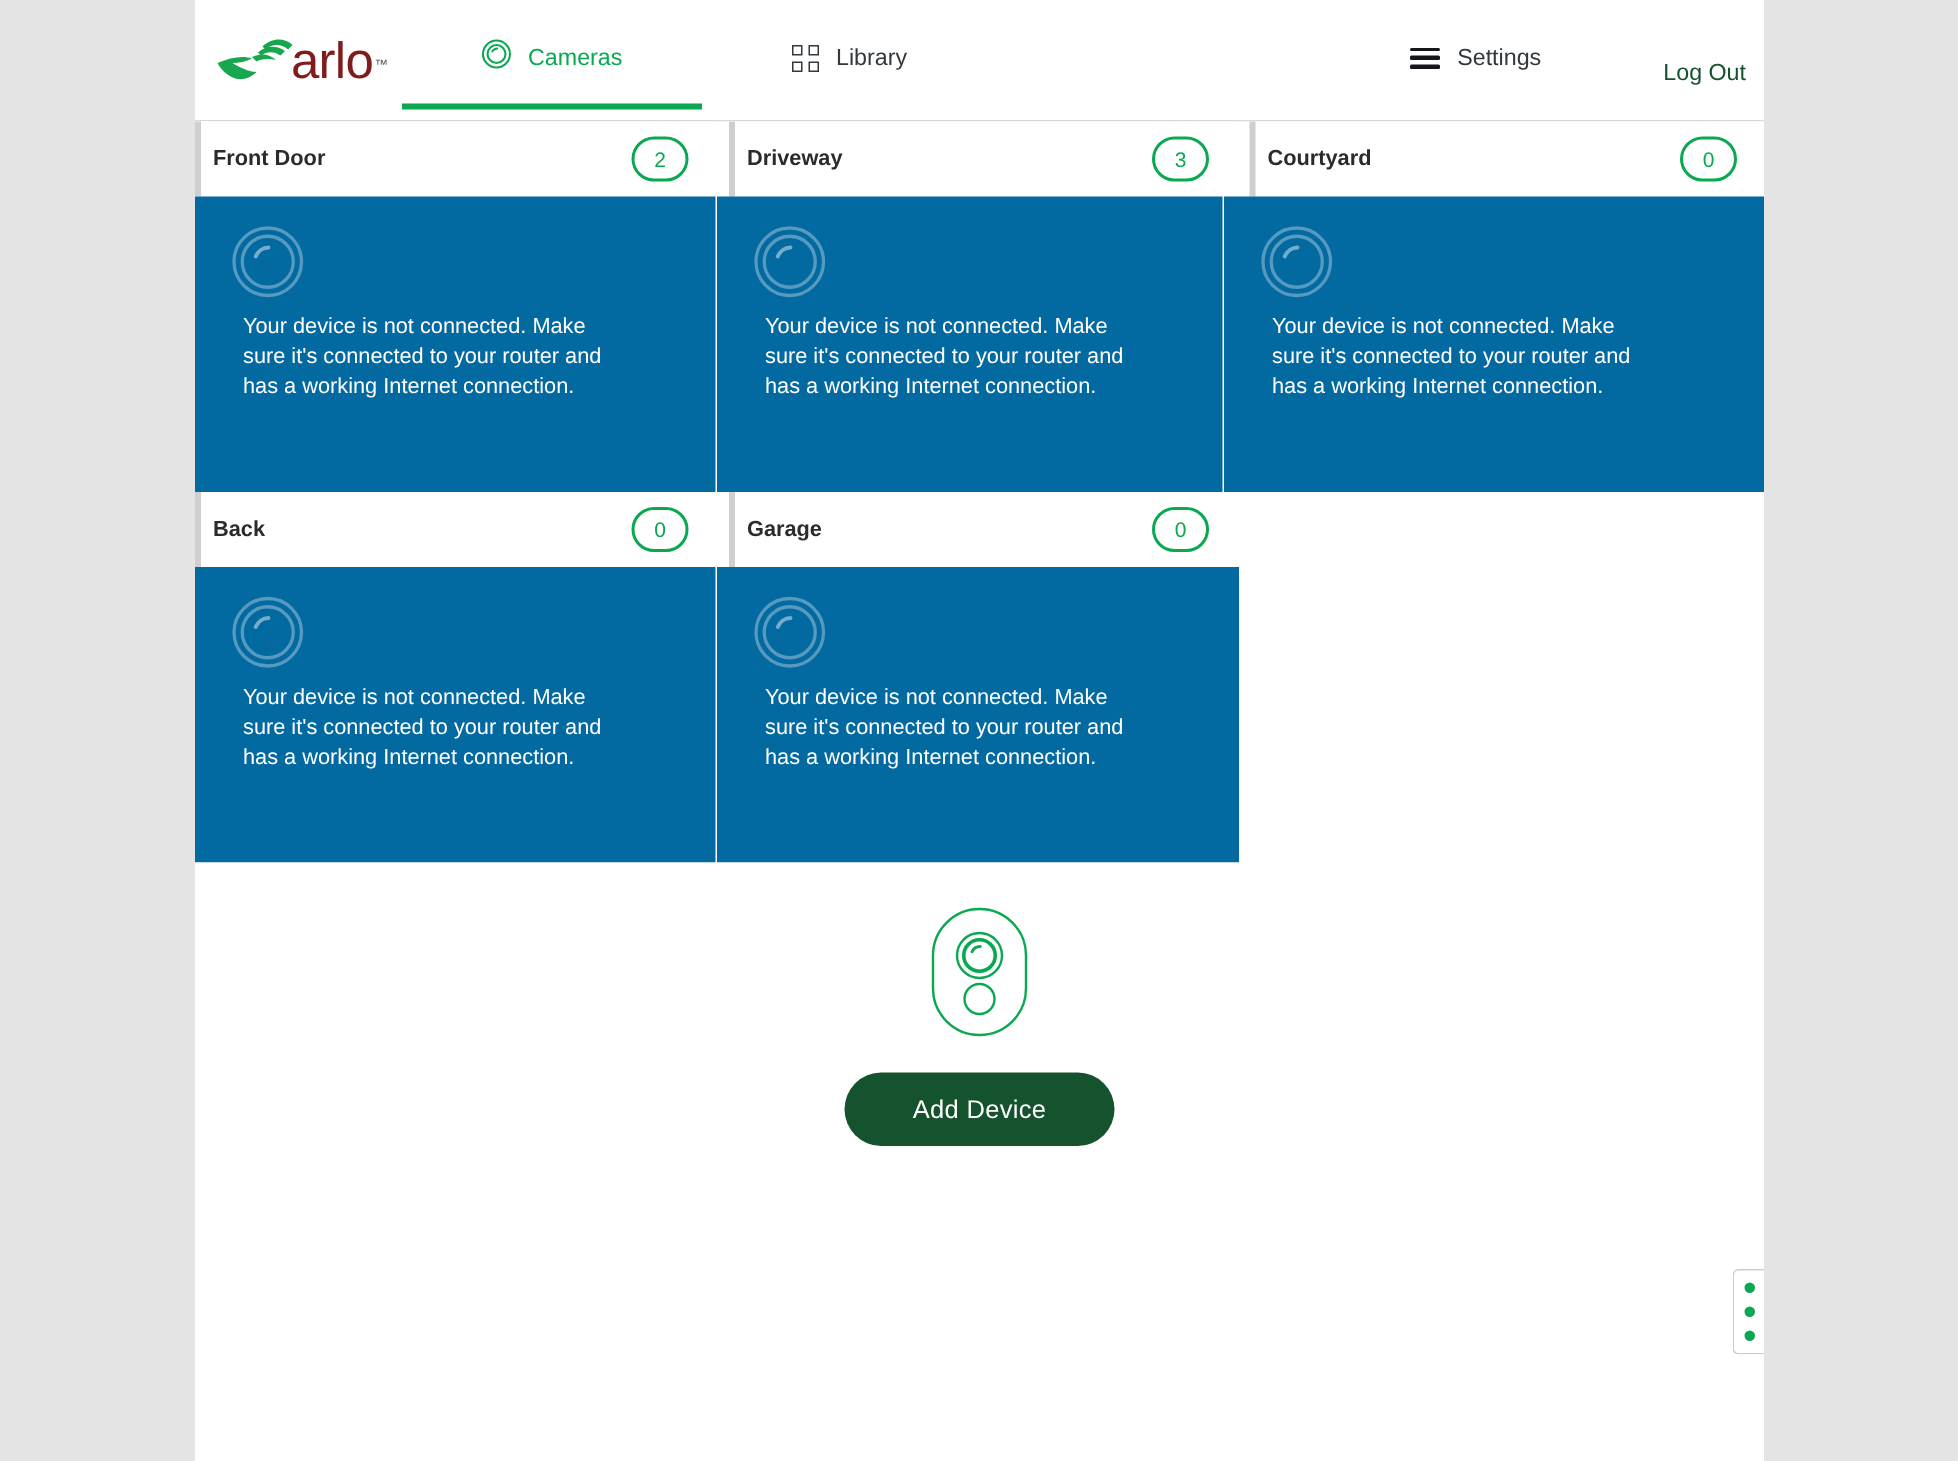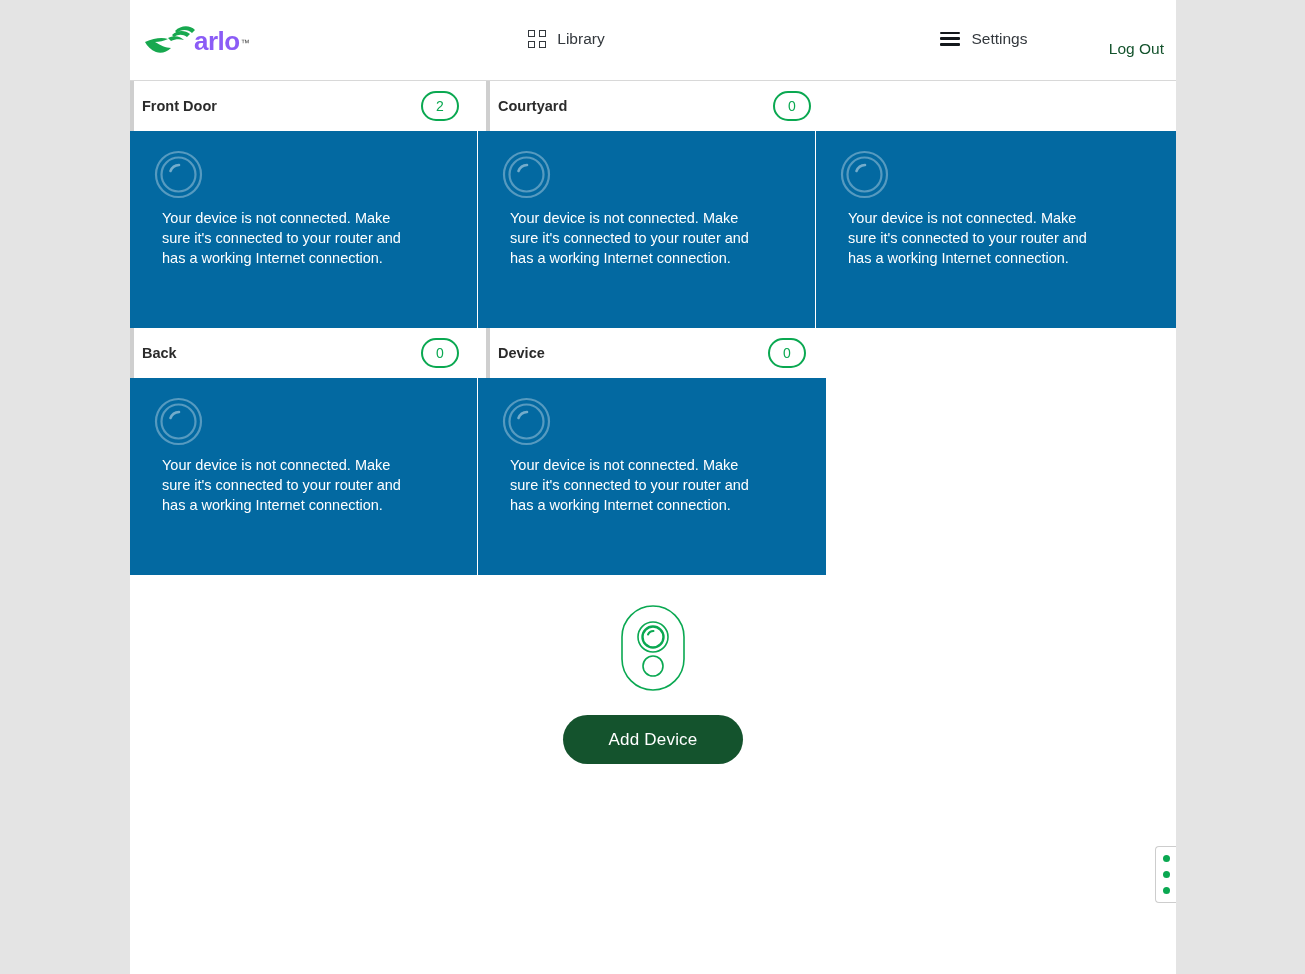--- a/index.html
+++ b/index.html
@@ -25,23 +25,23 @@
     background: #ffffff;
     border-bottom: 1px solid #d8d8d8;
   }
   #logo {
     position: absolute; left: 14px; top: 19px;
     width: 122px; height: 44px;
     display: flex; align-items: center;
   }
   #logo .mark { width: 52px; height: 32px; }
   #logo .word {
-    font-size: 26px; letter-spacing: -0.5px;
-    color: #8b5cf6; line-height: 1;
-    margin-left: -2px; font-weight: 700;
+    font-size: 34px; letter-spacing: -0.5px;
+    color: #7f1d1d; line-height: 1;
+    margin-left: -2px; font-weight: 400;
   }
   #logo .tm { font-size: 9px; color: #4b4b4b; vertical-align: top;
               position: relative; top: 2px; margin-left: 1px;}
 
   #nav { position: absolute; left: 138px; top: 0; right: 0; height: 81px; }
   .nav-item {
     position: absolute; top: 0; height: 77px;
     display: flex; align-items: center; justify-content: center;
     gap: 11px; cursor: pointer;
   }
@@ -147,20 +147,30 @@
           <path d="M28 10 C33 5 41 5 46 9 L43 12 C39 9 34 9 30 12 Z" fill="#17a84f"></path>
           <path d="M31 6 C37 0 46 0 51 5 L48 8 C44 4 37 4 33 8 Z" fill="#17a84f"></path>
         </svg>
       </span>
       <span class="word">arlo</span>
       <span class="tm">™</span>
     </div>
 
     <div id="nav">
 
+      <div id="nav-cameras" class="nav-item active">
+        <span>
+          <svg width="20" height="20" viewBox="0 0 20 20">
+            <circle cx="10" cy="10" r="9" fill="none" stroke="#0aa851" stroke-width="1.4"></circle>
+            <circle cx="10" cy="10" r="6" fill="none" stroke="#0aa851" stroke-width="1.4"></circle>
+            <path d="M7.2 8.2 A4 4 0 0 1 10.4 6.3" fill="none" stroke="#0aa851" stroke-width="1.4" stroke-linecap="round"></path>
+          </svg>
+        </span>
+        <span class="nav-label">Cameras</span>
+      </div>
 
       <div id="nav-library" class="nav-item">
         <span class="icon-grid">
           <i></i>
             <i></i>
             <i></i>
             <i></i>
         </span>
         <span class="nav-label">Library</span>
       </div>
@@ -180,20 +190,24 @@
   </div>
 
   <div id="grid">
 
     <div class="cam-row">
       <div class="headers">
         <div class="cam-head" style="width:347px">
           <span class="cam-title">Front Door</span>
           <span class="badge">2</span>
         </div>
+        <div class="cam-head" style="width:338px">
+          <span class="cam-title">Driveway</span>
+          <span class="badge">3</span>
+        </div>
         <div class="cam-head" style="width:343px">
           <span class="cam-title">Courtyard</span>
           <span class="badge">0</span>
         </div>
       </div>
       <div class="panels">
         <div class="cam-panel" style="width:347px">
           <span class="lens">
             <svg width="49" height="49" viewBox="0 0 49 49">
               <circle cx="24.5" cy="24.5" r="22.5" fill="none" stroke="rgba(255,255,255,.33)" stroke-width="2.2"></circle>
@@ -228,21 +242,21 @@
       </div>
     </div>
 
     <div class="cam-row">
       <div class="headers">
         <div class="cam-head" style="width:347px">
           <span class="cam-title">Back</span>
           <span class="badge">0</span>
         </div>
         <div class="cam-head" style="width:338px">
-          <span class="cam-title">Device</span>
+          <span class="cam-title">Garage</span>
           <span class="badge">0</span>
         </div>
       </div>
       <div class="panels">
         <div class="cam-panel" style="width:347px">
           <span class="lens">
             <svg width="49" height="49" viewBox="0 0 49 49">
               <circle cx="24.5" cy="24.5" r="22.5" fill="none" stroke="rgba(255,255,255,.33)" stroke-width="2.2"></circle>
               <circle cx="24.5" cy="24.5" r="17" fill="none" stroke="rgba(255,255,255,.33)" stroke-width="2.2"></circle>
               <path d="M16.5 21 A9.5 9.5 0 0 1 25 15" fill="none" stroke="rgba(255,255,255,.45)" stroke-width="2.6" stroke-linecap="round"></path>

